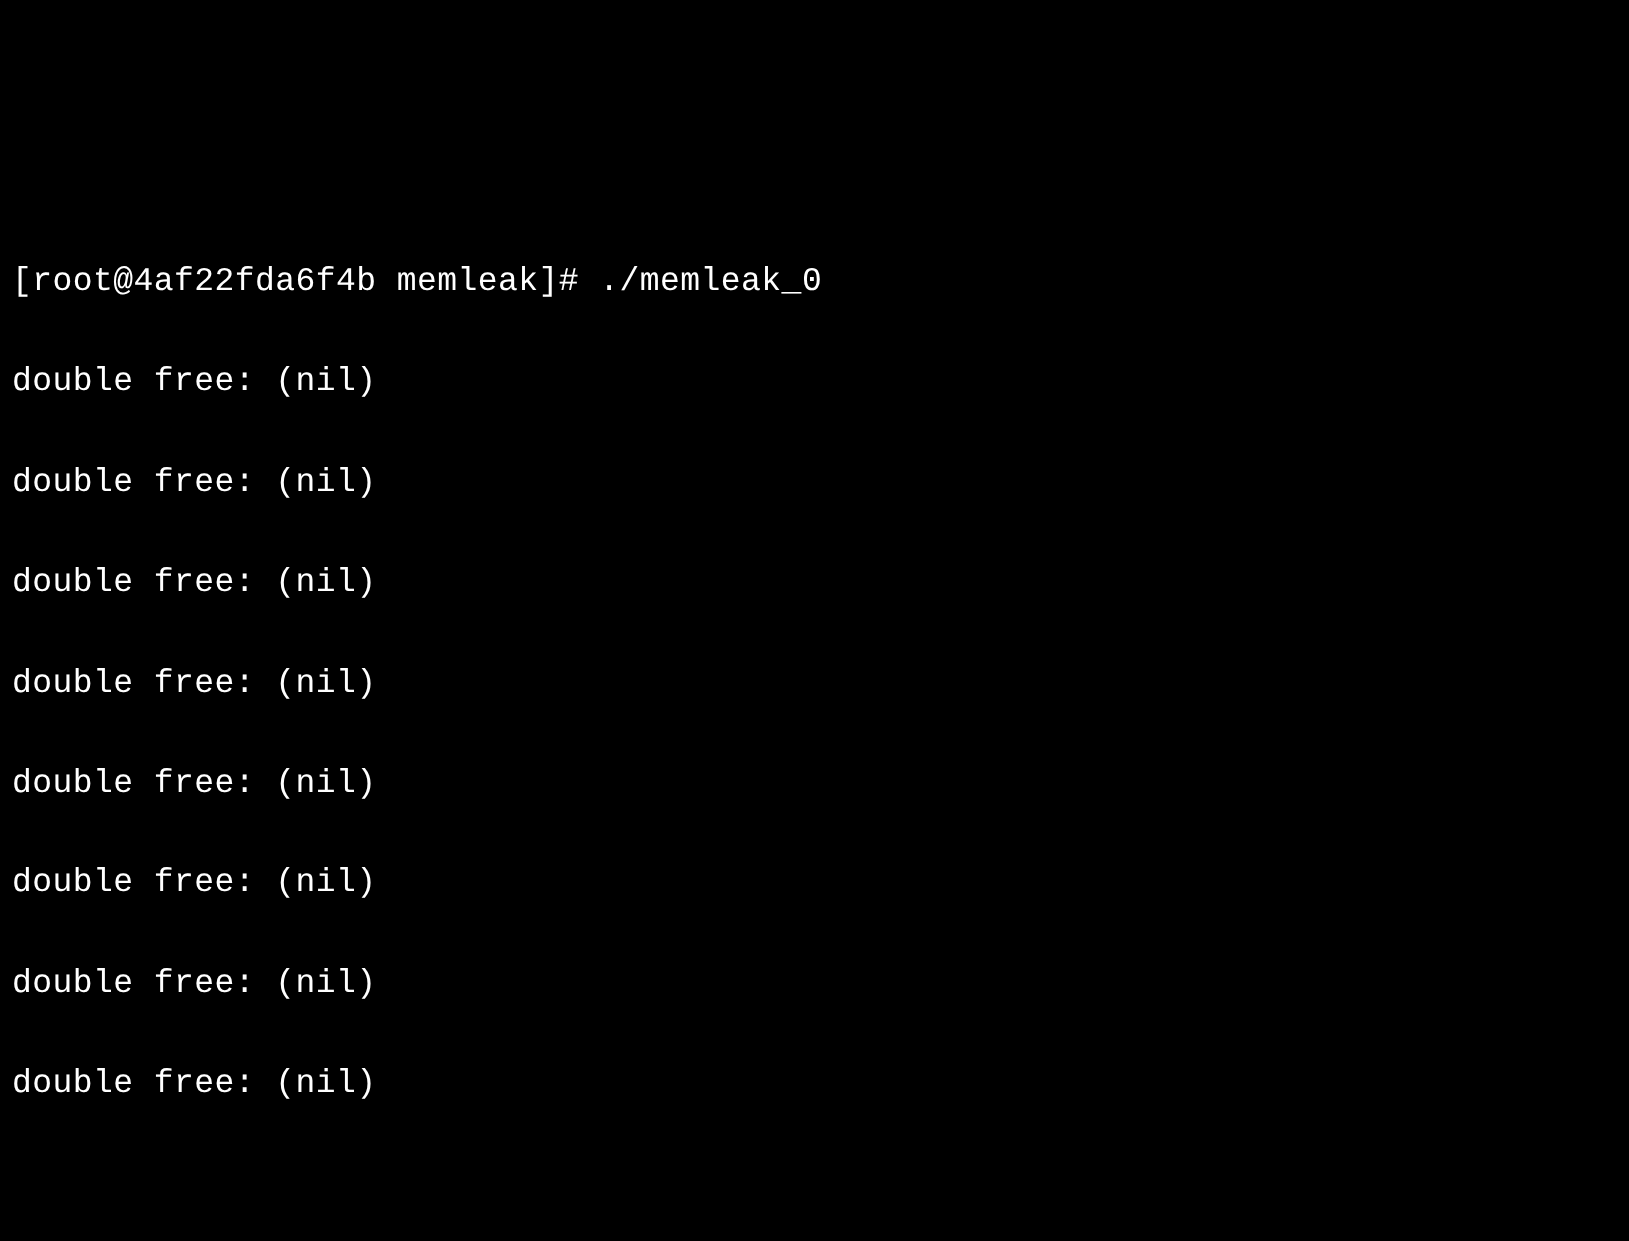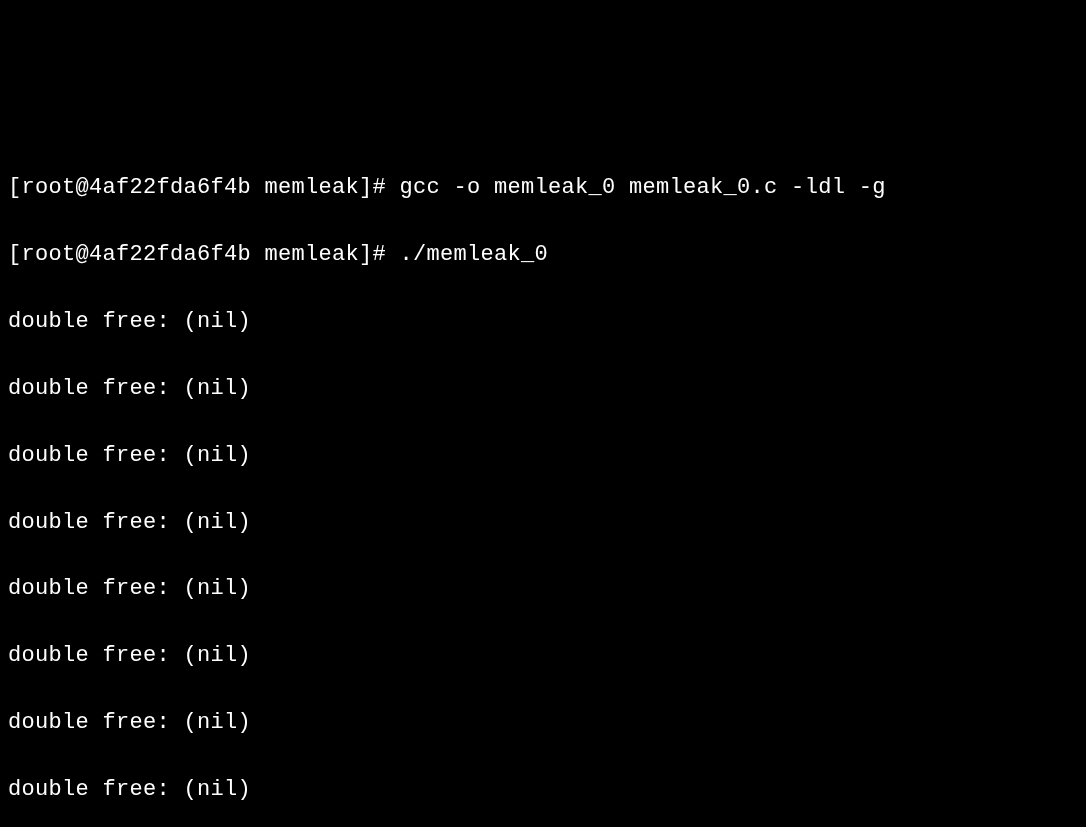--- a/index.html
+++ b/index.html
@@ -27,21 +27,20 @@
     .line {
       white-space: pre;
     }
   </style>
 </head>
 <body>
 
 
 
 <div class="terminal">
-<div class="line">[root@4af22fda6f4b memleak]# gcc -o memleak_0 memleak_0.c -ldl -g</div>
 <div class="line">[root@4af22fda6f4b memleak]# ./memleak_0</div>
 <div class="line">double free: (nil)</div>
 <div class="line">double free: (nil)</div>
 <div class="line">double free: (nil)</div>
 <div class="line">double free: (nil)</div>
 <div class="line">double free: (nil)</div>
 <div class="line">double free: (nil)</div>
 <div class="line">double free: (nil)</div>
 <div class="line">double free: (nil)</div>
 

